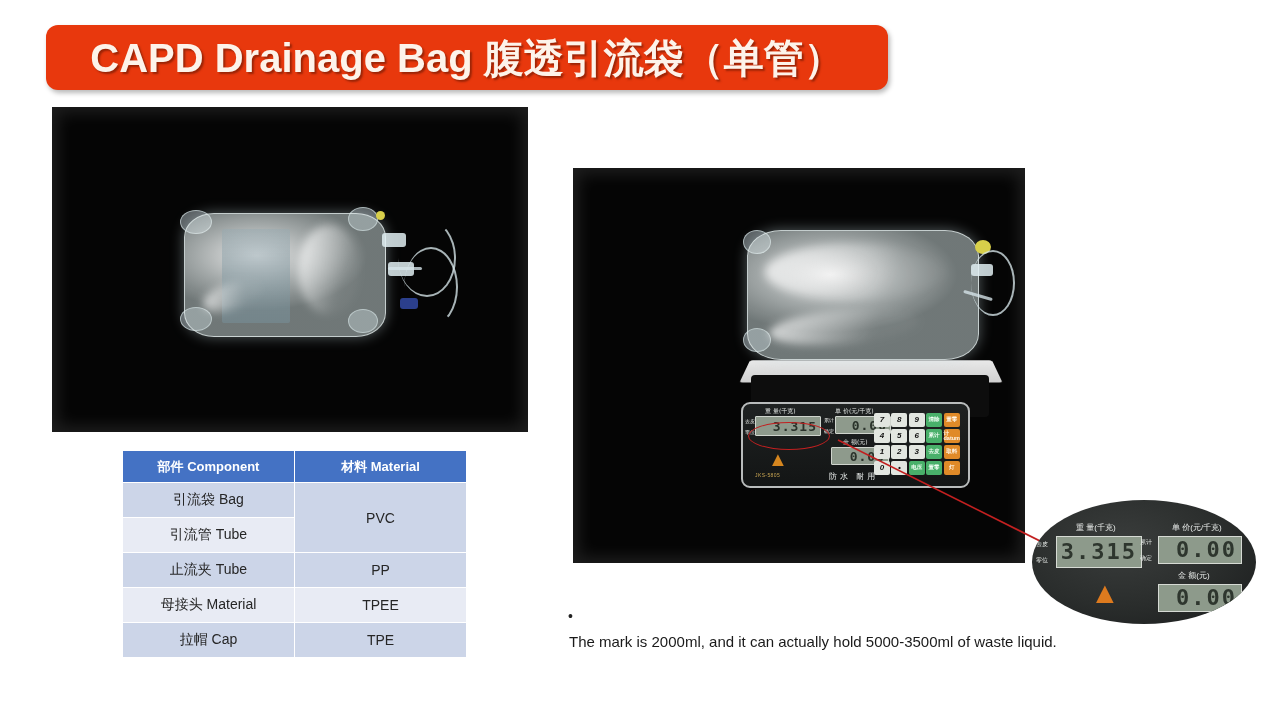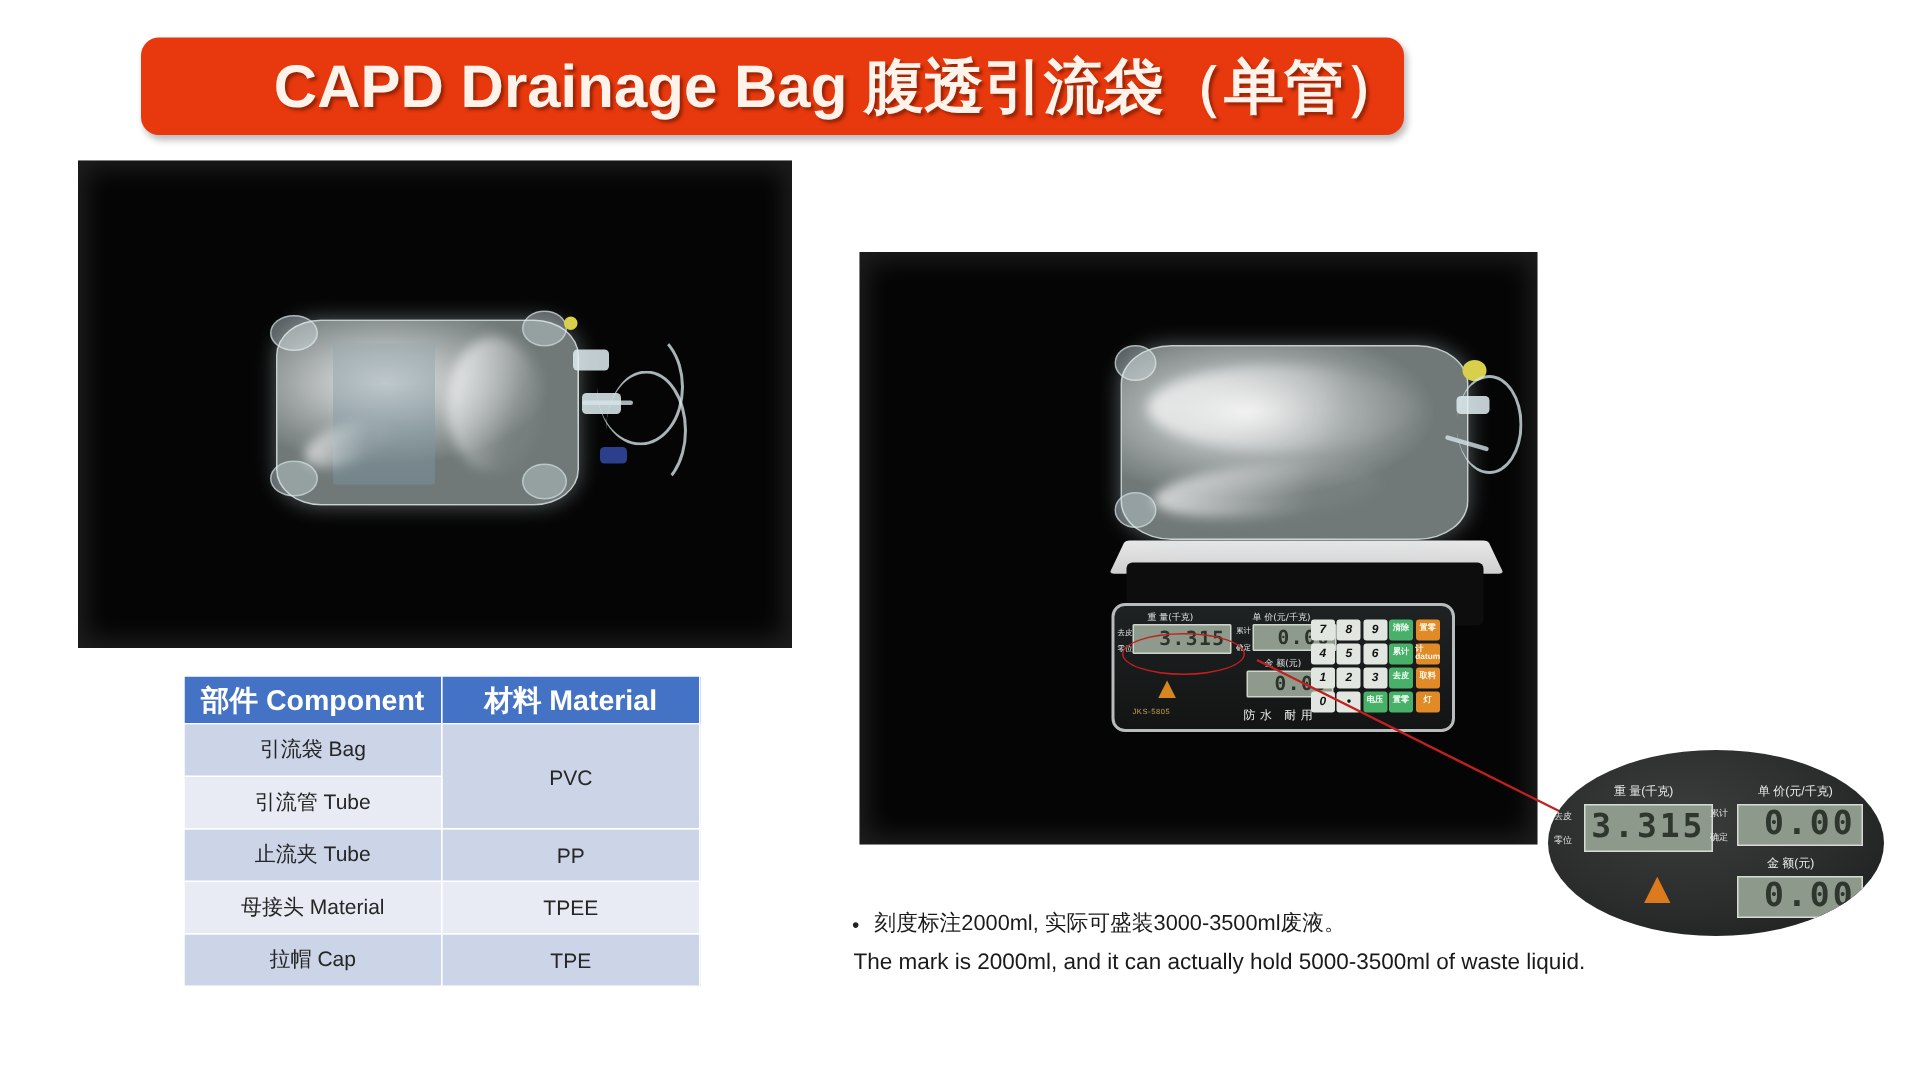--- a/index.html
+++ b/index.html
@@ -21,23 +21,22 @@
     position: absolute;
     left: 46px;
     top: 25px;
     width: 842px;
     height: 65px;
     background: #e8380d;
     border-radius: 12px;
     box-shadow: 2px 3px 5px rgba(0,0,0,0.28);
     display: flex;
     align-items: center;
-    justify-content: flex-end;
+    justify-content: center;
     overflow: hidden;
-    margin-left: 48px;
   }
   #title-text {
     font-size: 40px;
     font-weight: bold;
     color: #fdf3ea;
     letter-spacing: 0px;
     white-space: nowrap;
     text-shadow: 2px 2px 2px rgba(90,20,0,0.55);
     line-height: 1;
   }
@@ -325,21 +324,21 @@
     text-align: center;
     padding: 0;
     font-size: 14px;
     color: #262626;
   }
   #material-table th {
     background: #4472c4;
     color: #ffffff;
     font-weight: bold;
     height: 31px;
-    font-size: 19px;
+    font-size: 13px;
   }
   #material-table col.c-comp { width: 172px; }
   #material-table col.c-mat  { width: 172px; }
   .row-a td { background: #ccd5e8; height: 34px; }
   .row-b td { background: #e8ebf4; height: 34px; }
   td.merged-a { background: #ccd5e8; }
   td.merged-b { background: #e8ebf4; }
 
   
   #notes {
@@ -528,16 +527,15 @@
     <tr class="row-a">
       <td>拉帽 Cap</td>
       <td class="merged-a">TPE</td>
     </tr>
   </tbody>
 </table>
 
 <div id="notes">
   <div id="note-cn-row">
     <span id="note-bullet">•</span>
-    <span id="note-cn">刻度标注2000ml, 实际可盛装3000-3500ml废液。</span>
   </div>
   <div id="note-en">The mark is 2000ml, and it can actually hold 5000-3500ml of waste liquid.</div>
 </div>
 
 </body></html>

